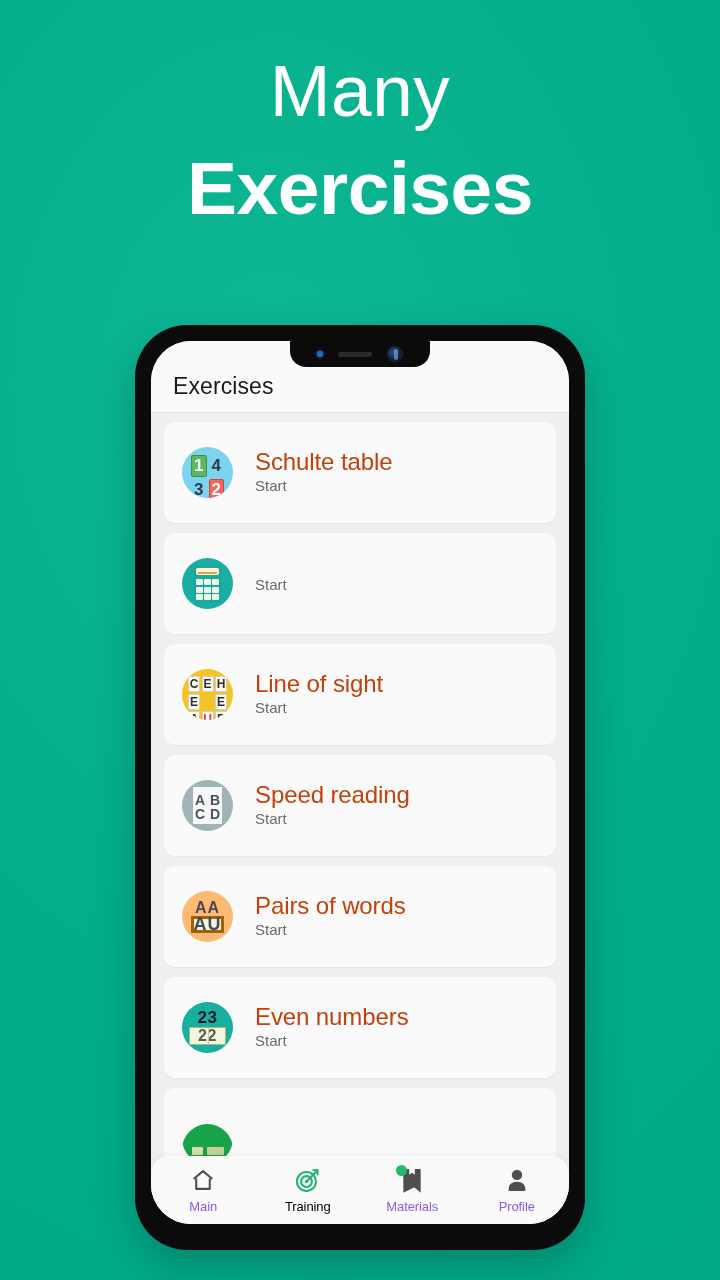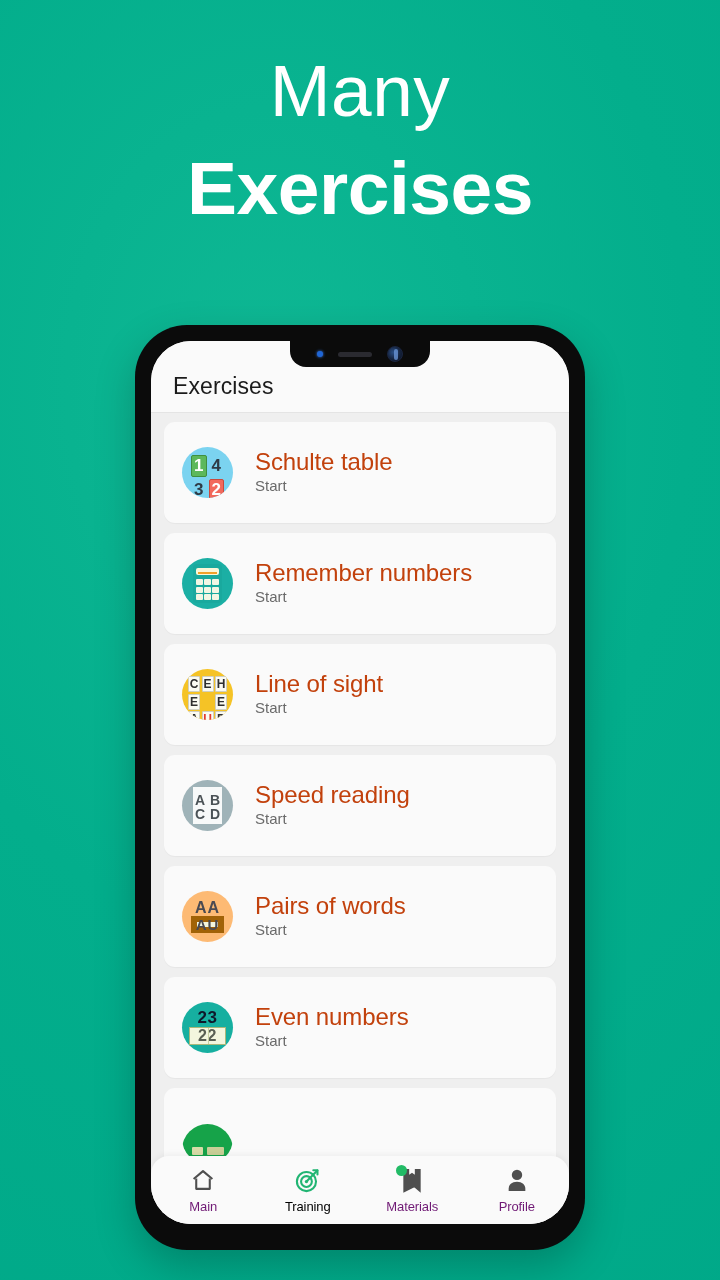--- a/index.html
+++ b/index.html
@@ -94,21 +94,21 @@
   
   .ic-speed { background:#9FB3B8; }
   .ic-speed .page { position:absolute; left:11px; top:7px; width:29px; height:37px; background:#F7F9F9; }
   .ic-speed .row { position:absolute; left:13px; width:25px; display:flex; justify-content:space-between; font-size:14px; font-weight:700; color:#4A5256; }
   .ic-speed .r1 { top:12px; }
   .ic-speed .r2 { top:26px; }
 
   
   .ic-pairs { background:#fdba74; }
   .ic-pairs .top { position:absolute; left:0; right:0; top:8px; text-align:center; font-size:16px; font-weight:700; color:#4a4a52; letter-spacing:1px; }
-  .ic-pairs .box { position:absolute; left:9px; top:25px; width:33px; height:17px; background:#F3F6DE; border:6px solid #a16207; display:flex; align-items:center; justify-content:center; font-size:15px; font-weight:700; color:#4a4a52; letter-spacing:1px; }
+  .ic-pairs .box { position:absolute; left:9px; top:25px; width:33px; height:17px; background:#F3F6DE; border:3px solid #a16207; display:flex; align-items:center; justify-content:center; font-size:18px; font-weight:700; color:#4a4a52; letter-spacing:1px; }
 
   
   .ic-even { background:#16AFA0; }
   .ic-even .top { position:absolute; left:0; right:0; top:6px; text-align:center; font-size:17px; font-weight:700; color:#0f172a; letter-spacing:0.5px; }
   .ic-even .box { position:absolute; left:7px; top:25px; width:37px; height:18px; background:#F3F6DE; border:1px solid #aab779; display:flex; align-items:center; justify-content:center; font-size:16px; font-weight:700; color:#5a6054; letter-spacing:0.5px; }
   .ic-even .box::before { content:""; position:absolute; left:50%; top:0; bottom:0; width:1px; background:#c7cfa2; }
 
   
   .ic-partial { background:transparent; }
   .ic-partial .dome { position:absolute; left:0; top:11px; width:51px; height:40px; background:#16A349; border-radius:26px 26px 0 0; }
@@ -117,21 +117,21 @@
 
   
   .bottomnav {
     position:absolute; left:0; right:0; bottom:0; height:68px; background:#FAFAFA;
     border-top-left-radius:18px; border-top-right-radius:18px;
     display:flex; align-items:center; justify-content:space-around;
     z-index:30; box-shadow:0 -2px 6px rgba(0,0,0,0.05);
   }
   .navitem { display:flex; flex-direction:column; align-items:center; justify-content:center; width:80px; position:relative; }
   .navitem .glyph { height:28px; display:flex; align-items:center; justify-content:center; position:relative; }
-  .navitem .lbl { font-size:13px; color:#701a75; margin-top:4px; letter-spacing:-0.1px; }
+  .navitem .lbl { font-size:13px; color:#8b5cf6; margin-top:4px; letter-spacing:-0.1px; }
   .navitem.active .lbl { color:#000000; }
   .badge { position:absolute; top:-2px; right:16px; width:11px; height:11px; border-radius:50%; background:#22BB66; }
 </style>
 </head>
 <body>
 
 <div class="headline">
   <span class="l1">Many</span>
   <span class="l2">Exercises</span>
 </div>
@@ -176,21 +176,20 @@
               <i class="k"></i>
             <i class="k"></i>
               <i class="k"></i>
               <i class="k"></i>
             <i class="k"></i>
               <i class="k"></i>
               <i class="k"></i>
           </div>
         </div>
         <div class="texts">
-          <div class="name">Remember numbers</div>
           <div class="sub">Start</div>
         </div>
       </div>
 
       <div class="card">
         <div class="ic ic-los">
           <div class="grid">
             <div class="cell">C</div>
             <div class="cell">E</div>
             <div class="cell">H</div>

